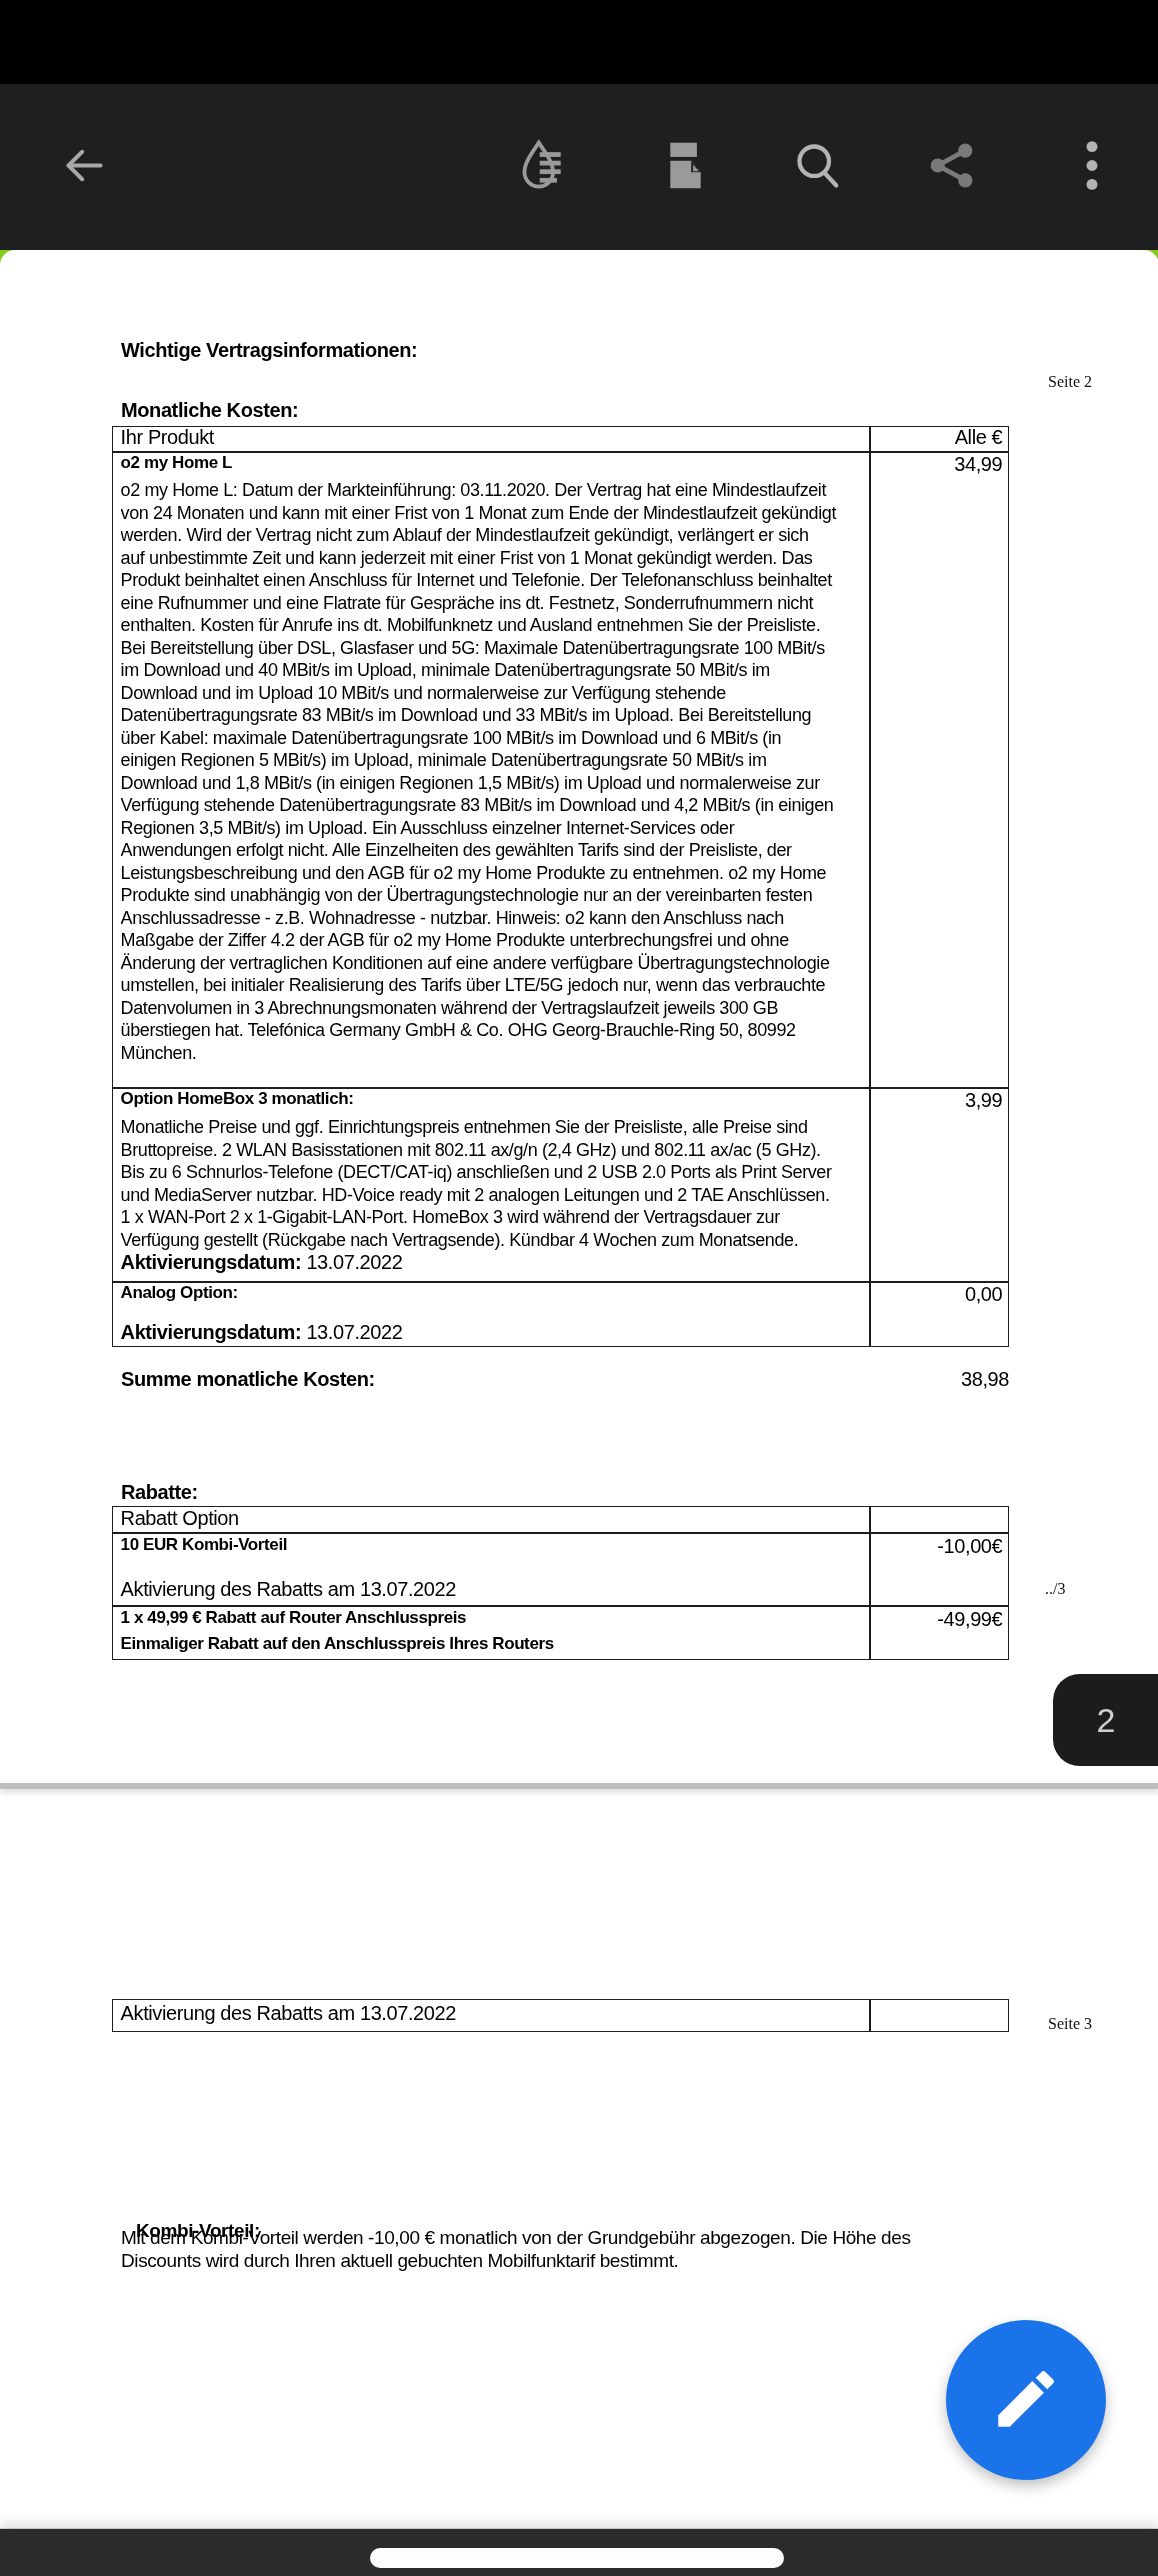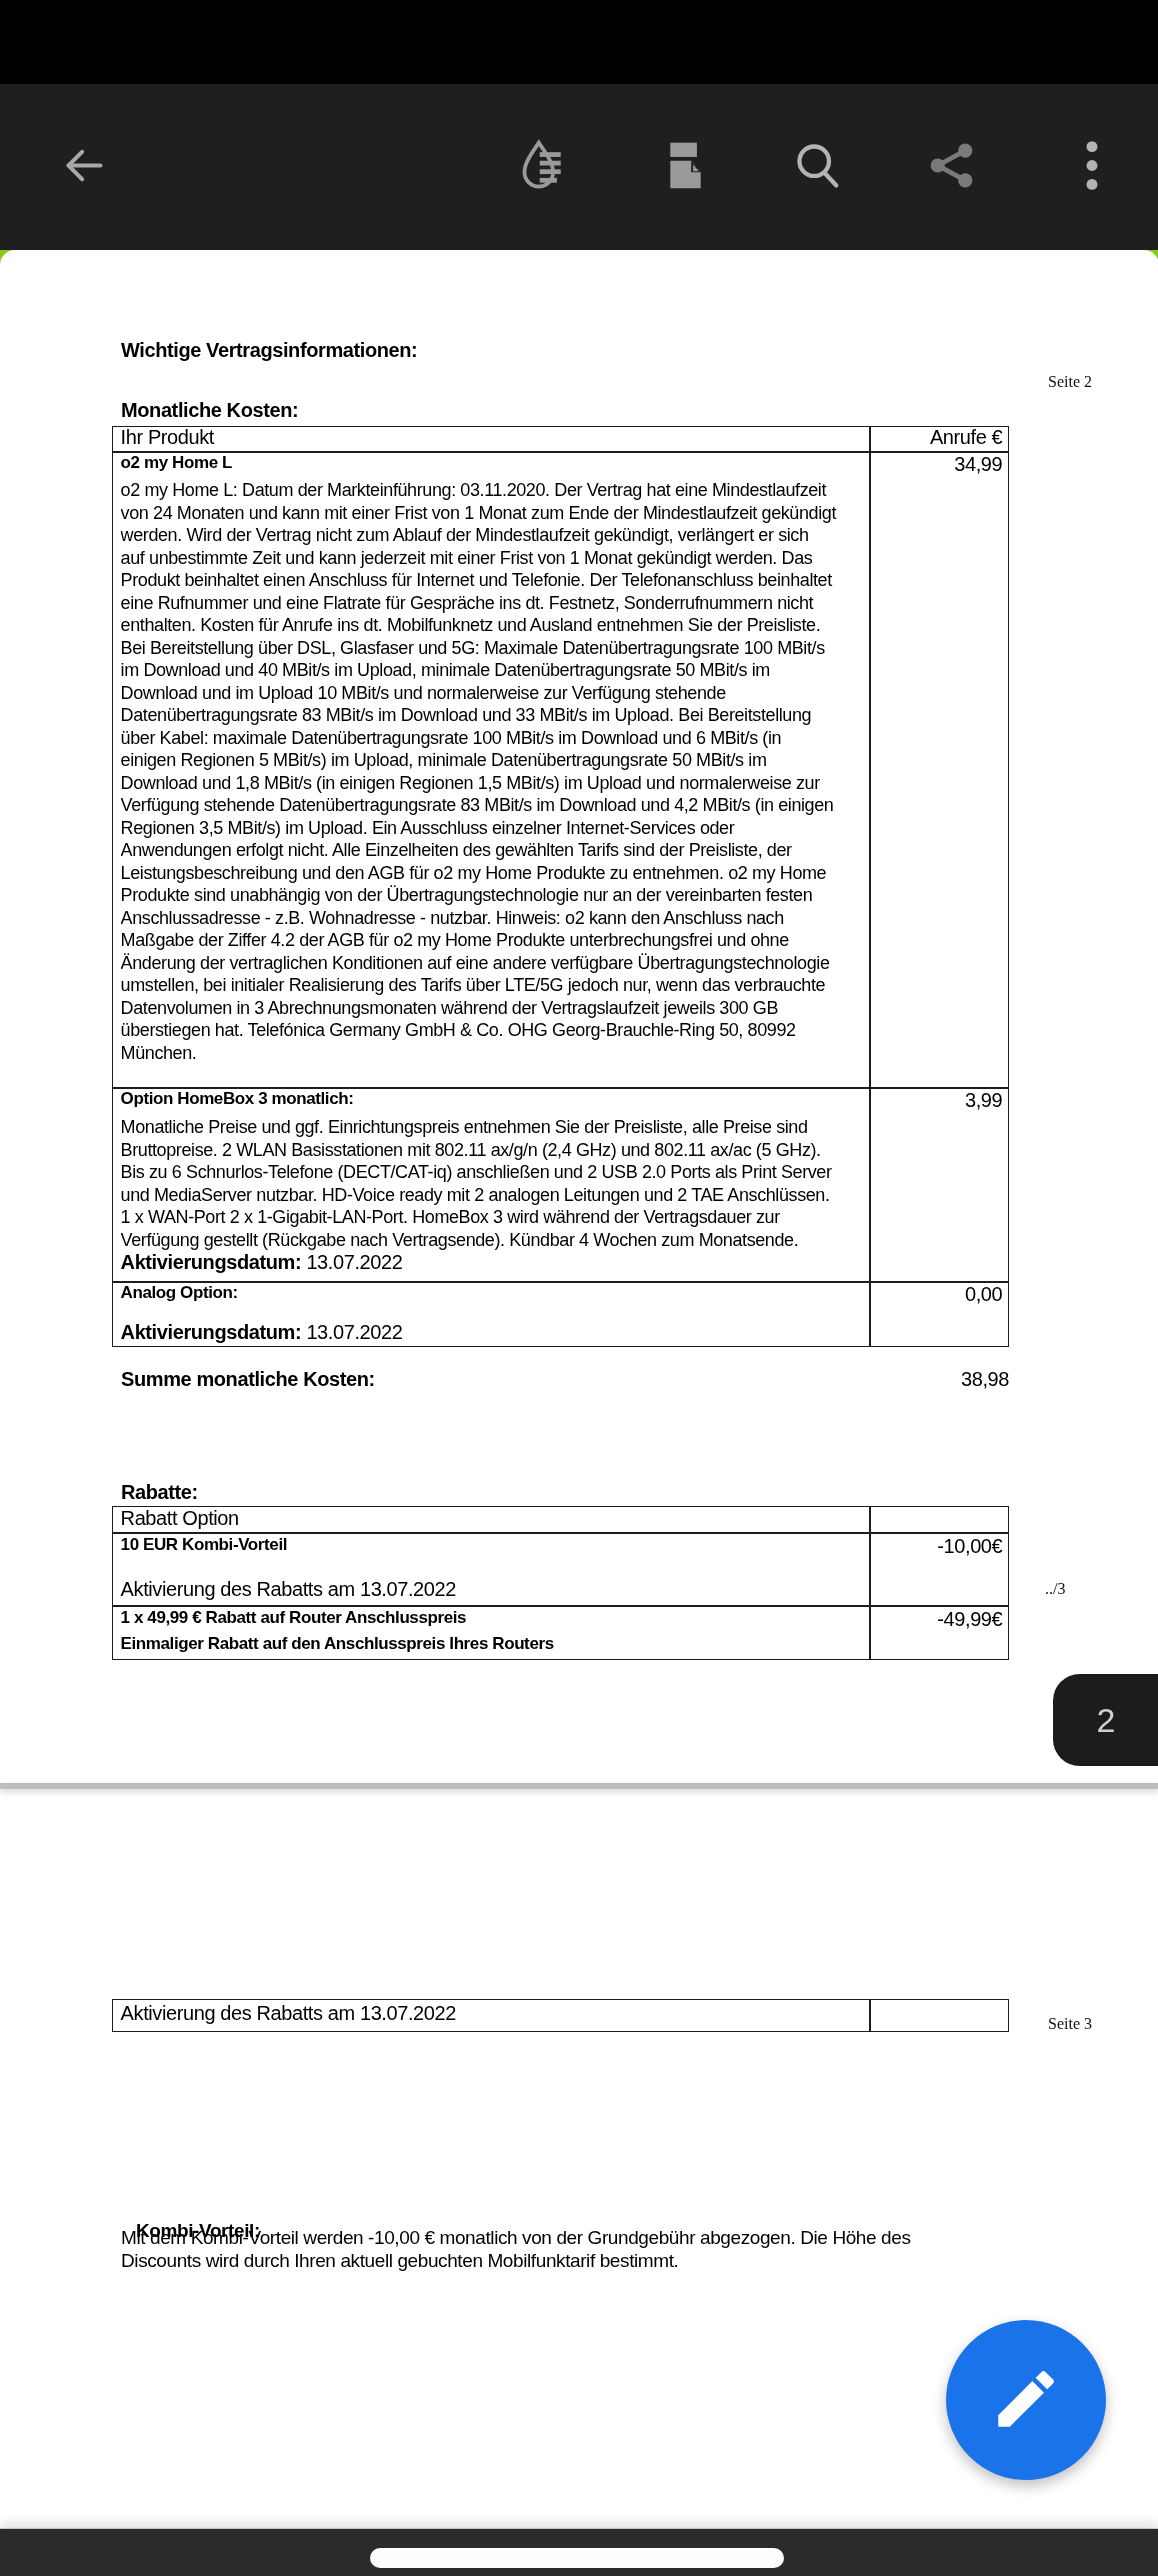--- a/index.html
+++ b/index.html
@@ -109,21 +109,21 @@
 
     <div class="doc abs b t21" style="left:121px;top:149px;">Monatliche Kosten:</div>
 
     <div class="tbl" style="left:112px;top:176px;width:897px;height:921px;">
       <div class="vline" style="left:756px;"></div>
       <div class="hline" style="top:24px;"></div>
       <div class="hline" style="top:660px;"></div>
       <div class="hline" style="top:854px;"></div>
 
       <div class="doc cellL t21" style="top:-0.9px;">Ihr Produkt</div>
-      <div class="doc cellR t21" style="top:-0.9px;width:128px;">Anrufe €</div>
+      <div class="doc cellR t21" style="top:-0.9px;width:128px;">Alle €</div>
 
       <div class="doc cellL b t22" style="top:26px;">o2 my Home L</div>
       <div class="doc cellR t21" style="top:26px;width:128px;">34,99</div>
       <div class="doc cellL body-text pre" style="top:52px;width:743px;">o2 my Home L: Datum der Markteinführung: 03.11.2020. Der Vertrag hat eine Mindestlaufzeit
 von 24 Monaten und kann mit einer Frist von 1 Monat zum Ende der Mindestlaufzeit gekündigt
 werden. Wird der Vertrag nicht zum Ablauf der Mindestlaufzeit gekündigt, verlängert er sich
 auf unbestimmte Zeit und kann jederzeit mit einer Frist von 1 Monat gekündigt werden. Das
 Produkt beinhaltet einen Anschluss für Internet und Telefonie. Der Telefonanschluss beinhaltet
 eine Rufnummer und eine Flatrate für Gespräche ins dt. Festnetz, Sonderrufnummern nicht
 enthalten. Kosten für Anrufe ins dt. Mobilfunknetz und Ausland entnehmen Sie der Preisliste.

